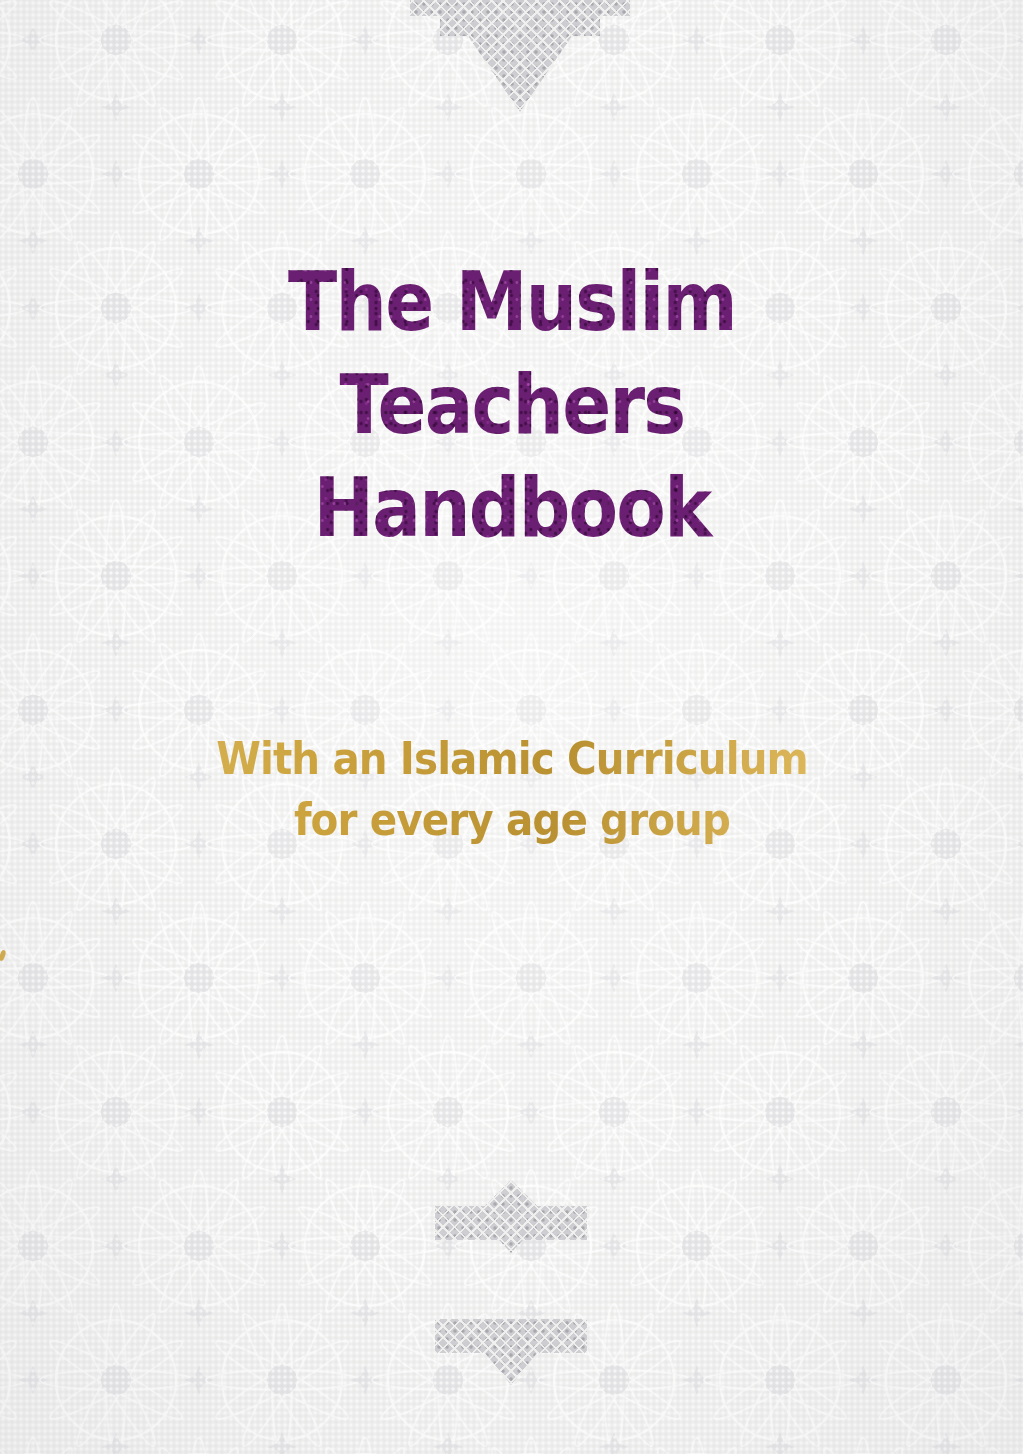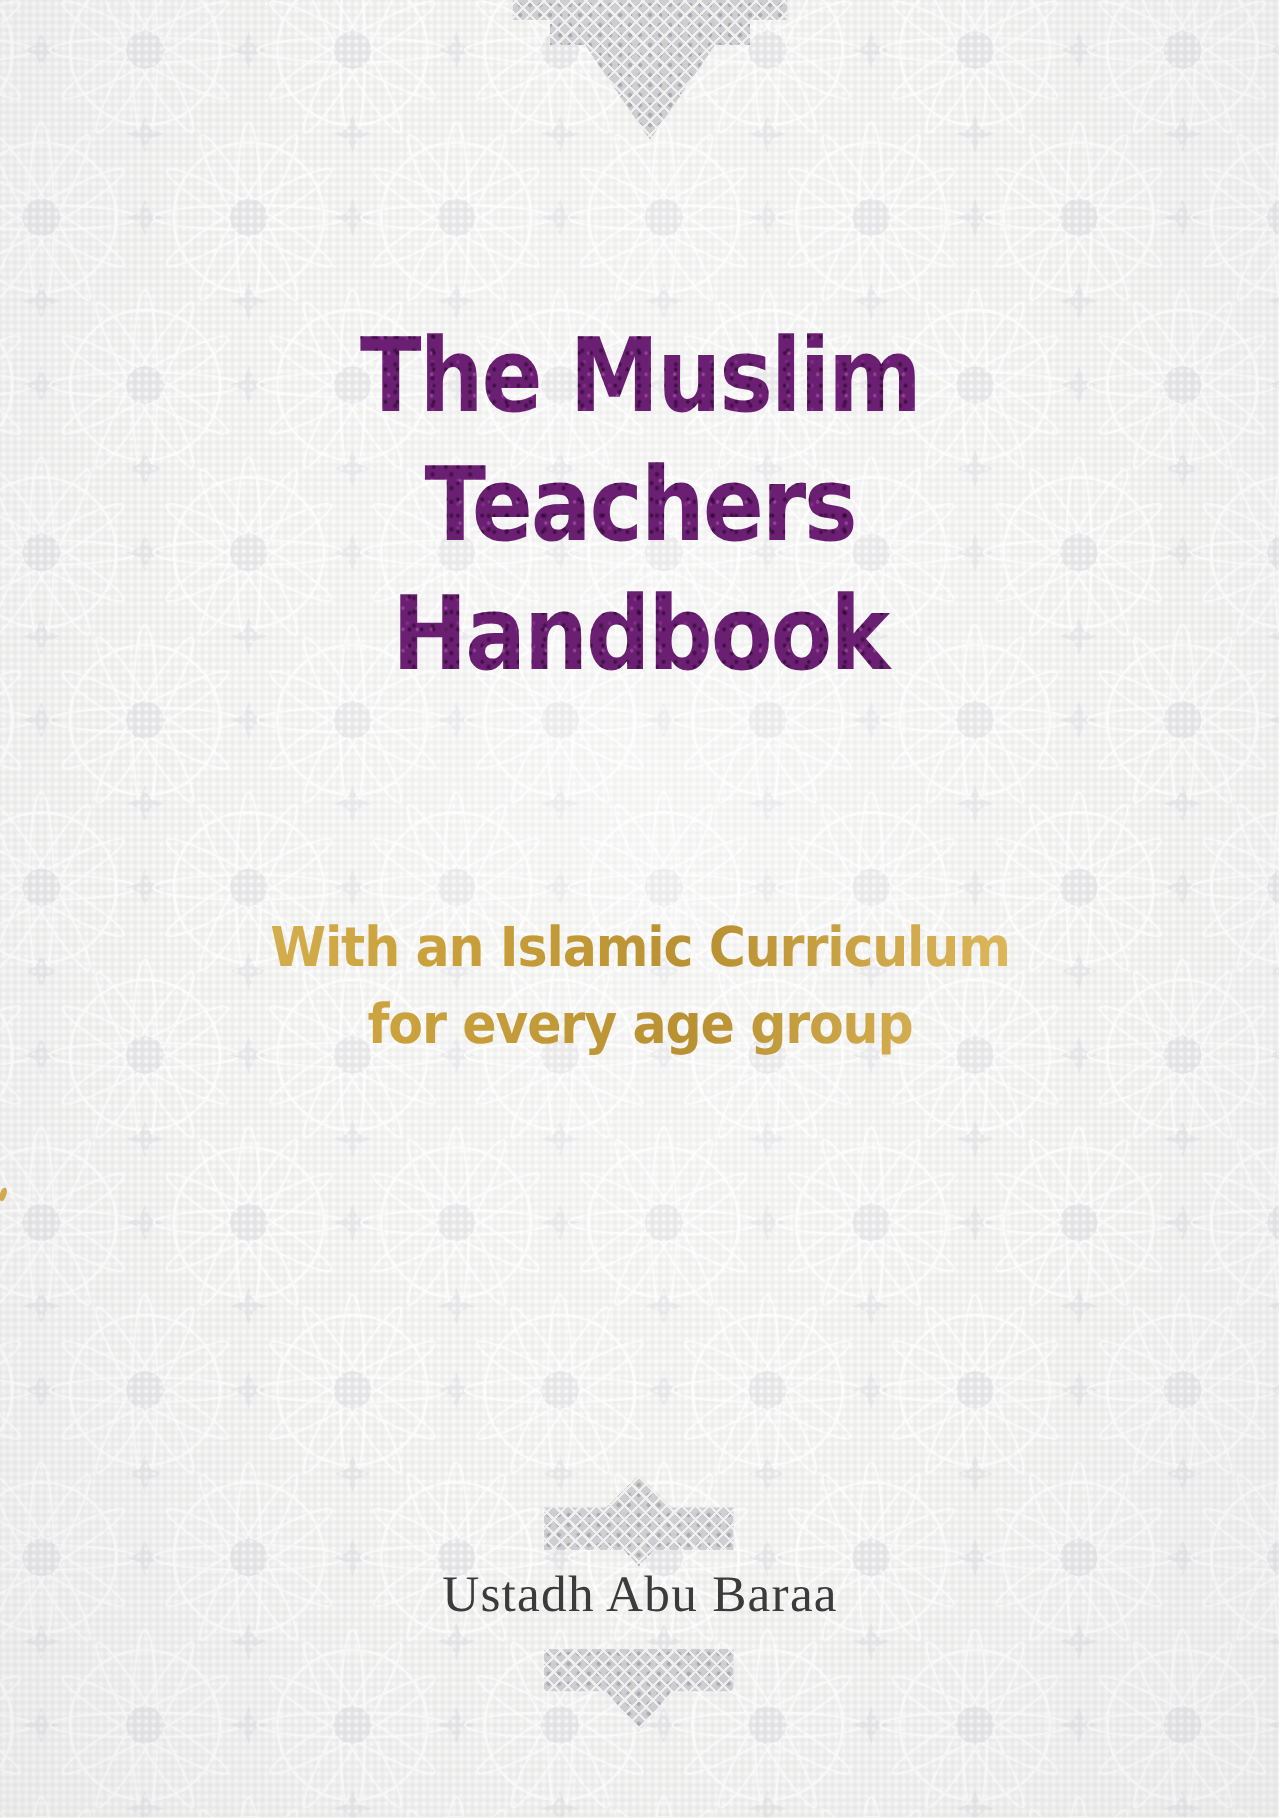--- a/index.html
+++ b/index.html
@@ -450,17 +450,16 @@
 
   <h2 class="subtitle-block">
     <span>With an Islamic Curriculum</span><br>
     <span>for every age group</span>
   </h2>
 
   <div class="gold-fleck"></div>
 
   <div class="orn orn-crown"></div>
 
-  <div class="author-block">Ustadh Abu Baraa</div>
 
   <div class="orn orn-bottom"></div>
 
 </div>
 
 </body></html>

